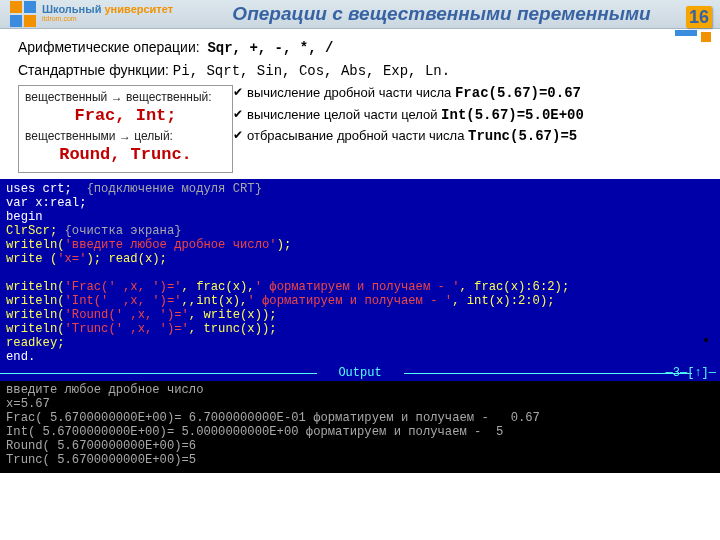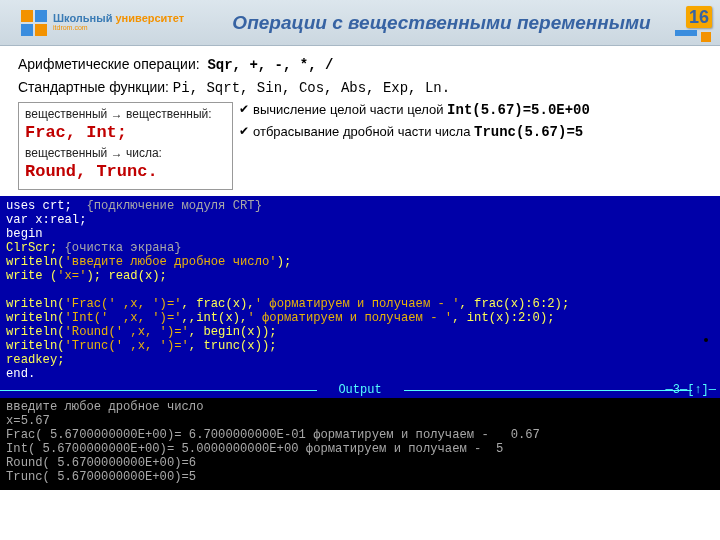--- a/index.html
+++ b/index.html
@@ -1,51 +1,51 @@
 <!DOCTYPE html>
 <html><head>
 <meta charset="utf-8">
 <style>
   * { margin:0; padding:0; box-sizing:border-box; }
   body { width:720px; height:540px; font-family:Arial,sans-serif; background:#fff; overflow:hidden; position:relative; }
 
   
-  .header { height:46px; background:linear-gradient(#dce6ed,#cbd7e0); display:flex; align-items:center; padding:0 21px; position:relative; border-bottom:1px solid #a8b8c5; }
+  .header { height:29px; background:linear-gradient(#dce6ed,#cbd7e0); display:flex; align-items:center; padding:0 10px; position:relative; border-bottom:1px solid #a8b8c5; }
   .logo { display:flex; align-items:center; }
   .logo-sq { display:grid; grid-template-columns:12px 12px; grid-template-rows:12px 12px; gap:2px; margin-right:6px; }
   .logo-sq span:nth-child(1){background:#f39200;} .logo-sq span:nth-child(2){background:#3a8dde;}
   .logo-sq span:nth-child(3){background:#3a8dde;} .logo-sq span:nth-child(4){background:#f39200;}
   .logo-text { font-size:10px; line-height:10px; color:#3a7bb5; }
   .logo-text .l1 { color:#3a7bb5; font-weight:bold; font-size:11px; }
   .logo-text .l2 { color:#f39200; font-size:7px; }
   .title { flex:1; text-align:center; font-size:19px; font-weight:bold; color:#3763a3; font-style:italic; }
   .pagenum { position:absolute; right:8px; top:6px; width:26px; height:22px; background:#f7a600; color:#3763a3; font-weight:bold; font-size:18px; display:flex; align-items:center; justify-content:center; border-radius:2px; box-shadow:1px 1px 2px rgba(0,0,0,.3); }
   .accent { position:absolute; right:5px; top:30px; width:40px; height:14px; }
   .accent::before{content:"";position:absolute;left:0;top:0;width:22px;height:6px;background:#3a8dde;}
   .accent::after{content:"";position:absolute;left:26px;top:2px;width:10px;height:10px;background:#f39200;}
 
   .content { padding:10px 18px 4px; font-size:14px; color:#000; }
   .line { margin-bottom:6px; }
   .mono { font-family:"Courier New",monospace; font-weight:bold; }
-  .row2 { display:flex; gap:6px; align-items:flex-start; margin-top:4px; }
+  .row2 { display:flex; gap:0; align-items:flex-start; margin-top:4px; }
   .left-box { border:1px solid #999; padding:4px 6px; width:215px; font-size:13px; background:#fff; }
   .left-box .lbl { color:#222; font-size:12px; }
-  .left-box .fns { font-family:"Courier New",monospace; color:#c00000; font-weight:bold; font-size:17px; margin:2px 0 4px; }
+  .left-box .fns { font-family:"Courier New",monospace; color:#c00000; font-weight:bold; font-size:17px; margin:2px 0 4px;text-align:center; }
   .right-list { flex:1; font-size:13px; }
   .right-list li { list-style:none; position:relative; padding-left:14px; margin-bottom:4px; line-height:1.25; }
   .right-list li::before { content:"✔"; position:absolute; left:0; top:0; color:#000; font-size:12px; }
   .right-list .mono { font-size:14px; }
   .big { font-size:16px; }
 
   
   .codewin { margin-top:2px; font-family:"Courier New",monospace; font-size:12.2px; line-height:14px; }
   .bluepane { background:#0000a8; color:#fff; padding:3px 6px 3px; white-space:pre; }
   .bluepane .cmt { color:#a8a8a8; }
   .bluepane .kw  { color:#fff; }
-  .bluepane .str { color:#eab308; }
+  .bluepane .str { color:#ef4444; }
   .bluepane .y   { color:#fcfc54; }
   .sep { background:#0000a8; color:#54fcfc; font-size:12px; line-height:14px; text-align:right; position:relative; height:14px; }
   .sep .mid { position:absolute; left:50%; transform:translateX(-50%); top:-1px; }
   .sep .fill-l { position:absolute; left:0; top:6px; height:1px; width:44%; border-top:1px solid #54fcfc; }
   .sep .fill-r { position:absolute; right:28px; top:6px; height:1px; width:40%; border-top:1px solid #54fcfc; }
   .sep .end { position:absolute; right:4px; top:-1px; color:#54fcfc; }
   .outpane { background:#000; color:#a8a8a8; padding:2px 6px 6px; white-space:pre; font-size:12.2px; line-height:14px; }
 
   .dot { position:absolute; right:12px; top:338px; width:4px; height:4px; background:#000; border-radius:50%; }
 </style>
@@ -75,41 +75,42 @@
     <span>Арифметические операции:</span>&nbsp;&nbsp;<span class="mono">Sqr, +, -, *, /</span>
   </div>
   <div class="line">
     <span>Стандартные функции:</span>&nbsp;<span class="mono" style="font-weight:normal">Pi, Sqrt, Sin, Cos, Abs, Exp, Ln.</span>
   </div>
 
   <div class="row2">
     <div class="left-box">
       <div class="lbl">вещественный → вещественный:</div>
       <div class="fns">Frac, Int;</div>
-      <div class="lbl">вещественный → числа:</div>
+      <div class="lbl">вещественными → целый:</div>
       <div class="fns">Round, Trunc.</div>
     </div>
     <ul class="right-list">
+      <li><span>вычисление дробной части числа </span><span class="mono">Frac(5.67)=0.67</span></li>
       <li><span>вычисление целой части целой </span><span class="mono">Int(5.67)=5.0E+00</span></li>
       <li><span>отбрасывание дробной части числа </span><span class="mono">Trunc(5.67)=5</span></li>
     </ul>
   </div>
 </div>
 
 <div class="codewin">
   <div class="bluepane"><span class="kw">uses crt;  </span><span class="cmt">{подключение модуля CRT}</span>
 <span class="kw">var x:real;</span>
 <span class="kw">begin</span>
 <span class="y">ClrScr; </span><span class="cmt">{очистка экрана}</span>
 <span class="y">writeln(</span><span class="str">'введите любое дробное число'</span><span class="y">);</span>
 <span class="y">write (</span><span class="str">'x='</span><span class="y">); read(x);</span>
 
 <span class="y">writeln(</span><span class="str">'Frac(' ,x, ')='</span><span class="y">, frac(x),</span><span class="str">' форматируем и получаем - '</span><span class="y">, frac(x):6:2);</span>
 <span class="y">writeln(</span><span class="str">'Int('  ,x, ')='</span><span class="y">,,int(x),</span><span class="str">' форматируем и получаем - '</span><span class="y">, int(x):2:0);</span>
-<span class="y">writeln(</span><span class="str">'Round(' ,x, ')='</span><span class="y">, begin(x));</span>
+<span class="y">writeln(</span><span class="str">'Round(' ,x, ')='</span><span class="y">, write(x));</span>
 <span class="y">writeln(</span><span class="str">'Trunc(' ,x, ')='</span><span class="y">, trunc(x));</span>
 <span class="y">readkey;</span>
 <span class="kw">end.</span></div>
   <div class="sep">
     <span class="fill-l"></span>
     <span class="mid"> Output </span>
     <span class="fill-r"></span>
     <span class="end">─3─[↑]─</span>
   </div>
   <div class="outpane"><span>введите любое дробное число</span>

